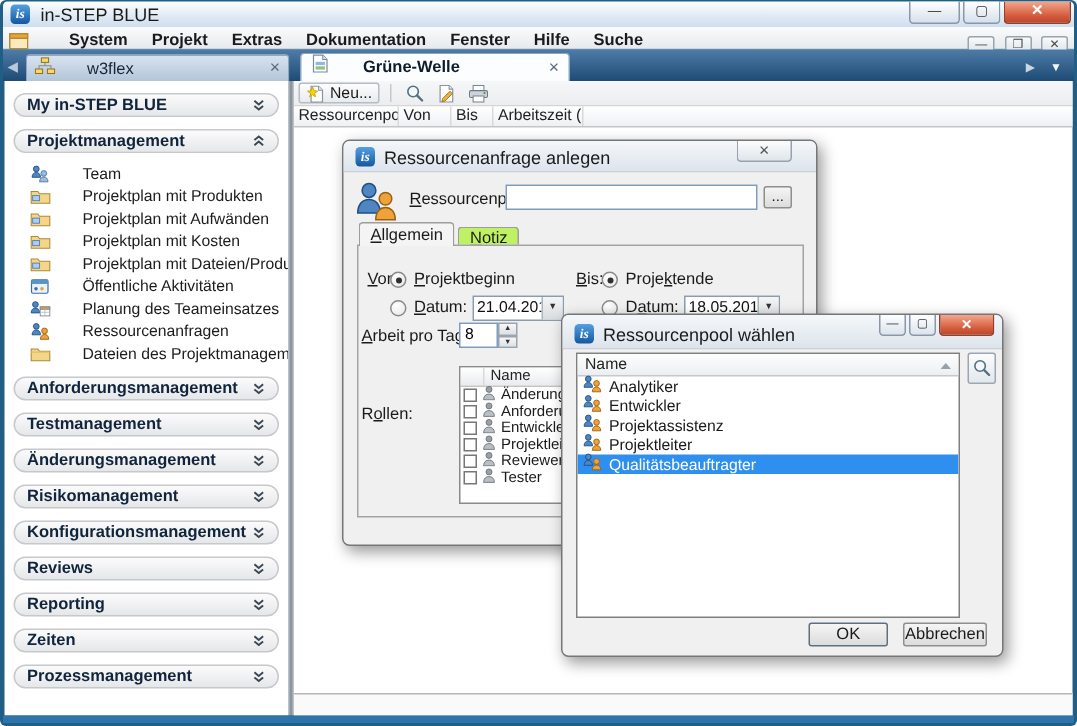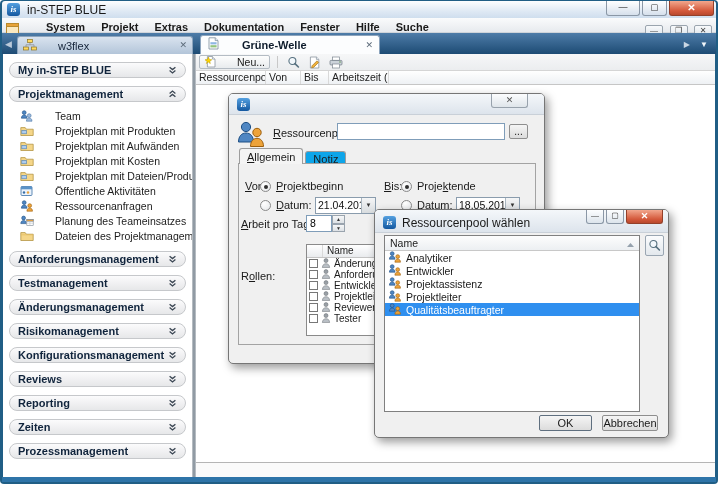--- a/index.html
+++ b/index.html
@@ -61,21 +61,21 @@
   .pill-chev{display:inline-flex;}
   .side-items{margin:6px 0 2px 0;}
   .side-item{height:15px;display:flex;align-items:center;gap:21px;padding-left:17px;
     font-size:10.5px;color:#1c1c1c;white-space:nowrap;overflow:hidden;}
   .side-item .icon{display:inline-flex;width:14px;}
 
   
   .toolbar{position:absolute;left:0;top:0;width:100%;height:17px;
     background:linear-gradient(180deg,#f6f7f8,#ebedef);border-bottom:1px solid #d5d5d5;
     display:flex;align-items:center;padding:0 3px;gap:4px;}
-  .new-btn{display:inline-flex;align-items:center;gap:20px;height:14px;padding:0 4px;
+  .new-btn{display:inline-flex;gap:3px;height:14px;padding:0 4px;
     border:1px solid #b4bcc4;border-radius:2px;background:linear-gradient(180deg,#fdfdfd,#e8ebee);
     font-size:10.5px;color:#1a1a1a;}
   .tool-sep{width:1px;height:12px;background:#c8c8c8;margin:0 3px;}
   .tool-btn{display:inline-flex;width:17px;height:14px;align-items:center;justify-content:center;}
   .colheads{position:absolute;left:0;top:17px;width:100%;height:14px;display:flex;
     background:linear-gradient(180deg,#ffffff,#eef1f4);border-bottom:1px solid #c6c6c6;}
   .col-h{border-right:1px solid #d9d9d9;padding:0 3px;font-size:10.5px;line-height:13px;color:#222;
     white-space:nowrap;overflow:hidden;}
   .main-bottom{position:absolute;left:0;top:408px;width:100%;height:15px;
     border-top:1px solid #b5b5b5;background:#fafafa;}
@@ -101,21 +101,21 @@
     border-top:none;border-radius:0 0 3px 3px;background:linear-gradient(180deg,#fcfdfe,#dfe5ea);
     text-align:center;font-size:9px;line-height:13px;color:#555;}
   .d1-people{position:absolute;left:7px;top:26px;}
   .textbox{position:absolute;background:#fff;border:1px solid #7f9db9;}
   .d1-pool-input{left:108px;top:29px;width:168px;height:17px;}
   .btn{position:absolute;border:1px solid #8e8e8e;border-radius:2px;
     background:linear-gradient(180deg,#f5f5f5,#dcdcdc);text-align:center;font-size:11px;color:#1a1a1a;}
   .d1-browse{left:280px;top:30px;width:19px;height:15px;line-height:13px;font-size:10px;}
   .d1-tabs{position:absolute;left:10px;top:54px;height:16px;display:flex;}
   .d1-tab{padding:1px 7px 0 7px;font-size:11px;color:#1a1a1a;border:1px solid #9d9d9d;border-bottom:none;
-    border-radius:3px 3px 0 0;background:#0ea5e9;margin-right:2px;height:13px;margin-top:3px;line-height:12px;}
+    border-radius:3px 3px 0 0;background:#bef264;margin-right:2px;height:13px;margin-top:3px;line-height:12px;}
   .d1-tab.active{background:#f4f4f4;height:16px;margin-top:0;line-height:15px;z-index:2;}
   .d1-page{position:absolute;left:9px;top:69px;width:298px;height:182px;border:1px solid #a3a3a3;background:#f0f0f0;}
   .radio{position:absolute;width:11px;height:11px;border:1px solid #8a8a8a;border-radius:50%;
     background:radial-gradient(circle at 35% 30%,#ffffff,#e4e6e8);}
   .radio.checked::after{content:'';position:absolute;left:2.5px;top:2.5px;width:4px;height:4px;
     border-radius:50%;background:#2f2f2f;}
   .combo{position:absolute;background:#fff;border:1px solid #8a9cad;display:flex;}
   .combo .val{flex:1;font-size:10.5px;padding:1px 2px;color:#111;white-space:nowrap;overflow:hidden;}
   .combo .arrowbtn{width:14px;background:linear-gradient(180deg,#f4f5f6,#d8dcdf);
     border-left:1px solid #aab6c0;text-align:center;font-size:6px;line-height:14px;color:#333;}
@@ -286,49 +286,49 @@
               <rect x="1" y="1.5" width="11" height="2.8" fill="#5b93c8"></rect>
               <circle cx="4" cy="7.5" r="1.2" fill="#3a6ea5"></circle>
               <circle cx="8" cy="7.5" r="1.2" fill="#e9a13c"></circle>
             </svg>
           </span>
           <span>Öffentliche Aktivitäten</span>
         </div>
         <div class="side-item">
           <span class="icon">
             <svg width="14" height="12" viewBox="0 0 14 12">
+              <g transform="translate(0.4,1)">
+                <circle cx="3.2" cy="2" r="1.9" fill="#4f86c2" stroke="#1d4f84" stroke-width=".6"></circle>
+                <path d="M.4 7.6C.4 5.4 1.7 4.4 3.2 4.4s2.8 1 2.8 3.2z" fill="#4f86c2" stroke="#1d4f84" stroke-width=".6"></path>
+              </g>
+              <rect x="6.8" y="4.6" width="6.4" height="6" fill="#fff" stroke="#7c8894" stroke-width=".6"></rect>
+              <rect x="6.8" y="4.6" width="6.4" height="1.6" fill="#e9a13c" stroke="#7c8894" stroke-width=".6"></rect>
+              <path d="M6.8 8.2h6.4M9.9 6.2v4.4" stroke="#b9c2cb" stroke-width=".6"></path>
+            </svg>
+          </span>
+          <span>Planung des Teameinsatzes</span>
+        </div>
+        <div class="side-item">
+          <span class="icon">
+            <svg width="14" height="12" viewBox="0 0 14 12">
               <g transform="translate(6.5,3.6)">
                 <circle cx="3.2" cy="2" r="1.9" fill="#eda33a" stroke="#9c5f0e" stroke-width=".6"></circle>
                 <path d="M.4 7.6C.4 5.4 1.7 4.4 3.2 4.4s2.8 1 2.8 3.2z" fill="#eda33a" stroke="#9c5f0e" stroke-width=".6"></path>
               </g>
               <g transform="translate(1,0.6)">
                 <circle cx="3.2" cy="2" r="1.9" fill="#4f86c2" stroke="#1d4f84" stroke-width=".6"></circle>
                 <path d="M.4 7.6C.4 5.4 1.7 4.4 3.2 4.4s2.8 1 2.8 3.2z" fill="#4f86c2" stroke="#1d4f84" stroke-width=".6"></path>
               </g>
             </svg>
           </span>
           <span>Ressourcenanfragen</span>
         </div>
         <div class="side-item">
           <span class="icon">
             <svg width="14" height="12" viewBox="0 0 14 12">
-              <g transform="translate(0.4,1)">
-                <circle cx="3.2" cy="2" r="1.9" fill="#4f86c2" stroke="#1d4f84" stroke-width=".6"></circle>
-                <path d="M.4 7.6C.4 5.4 1.7 4.4 3.2 4.4s2.8 1 2.8 3.2z" fill="#4f86c2" stroke="#1d4f84" stroke-width=".6"></path>
-              </g>
-              <rect x="6.8" y="4.6" width="6.4" height="6" fill="#fff" stroke="#7c8894" stroke-width=".6"></rect>
-              <rect x="6.8" y="4.6" width="6.4" height="1.6" fill="#e9a13c" stroke="#7c8894" stroke-width=".6"></rect>
-              <path d="M6.8 8.2h6.4M9.9 6.2v4.4" stroke="#b9c2cb" stroke-width=".6"></path>
-            </svg>
-          </span>
-          <span>Planung des Teameinsatzes</span>
-        </div>
-        <div class="side-item">
-          <span class="icon">
-            <svg width="14" height="12" viewBox="0 0 14 12">
               <path d="M.8 10.5V2.6h4.4l1.2 1.6h6.8v6.3z" fill="#f5d689" stroke="#ab8a34" stroke-width=".7"></path>
               <path d="M.8 4.8h12.4" stroke="#e3bd63" stroke-width=".8"></path>
             </svg>
           </span>
           <span>Dateien des Projektmanagements</span>
         </div>
       </div>
       <div class="side-pill">
         <span class="pill-label">Anforderungsmanagement</span>
         <span class="pill-chev">
@@ -448,20 +448,21 @@
         <div class="col-h" style="width: 60px;">Arbeitszeit (h)</div>
       </div>
     <div class="main-bottom"></div>
   </div>
 
   <div class="bottom-strip"></div>
 
   <div class="dialog" id="dialog-anlegen">
     <div class="dlg-titlebar">
       <span class="dlg-icon">is</span>
+      <span class="dlg-title">Ressourcenanfrage anlegen</span>
     </div>
     <span class="d1-close">✕</span>
 
     <span class="d1-people">
       <svg width="30" height="28" viewBox="0 0 30 28">
           <circle cx="10" cy="7" r="4.6" fill="#4f86c2" stroke="#1d4f84"></circle>
           <path d="M2.5 22c0-6 3.4-9 7.5-9s7.5 3 7.5 9z" fill="#4f86c2" stroke="#1d4f84"></path>
           <circle cx="21" cy="12.5" r="4.2" fill="#eda33a" stroke="#9c5f0e"></circle>
           <path d="M14.5 26.5c0-5.4 3-8.2 6.5-8.2s6.5 2.8 6.5 8.2z" fill="#eda33a" stroke="#9c5f0e"></path>
         </svg>

